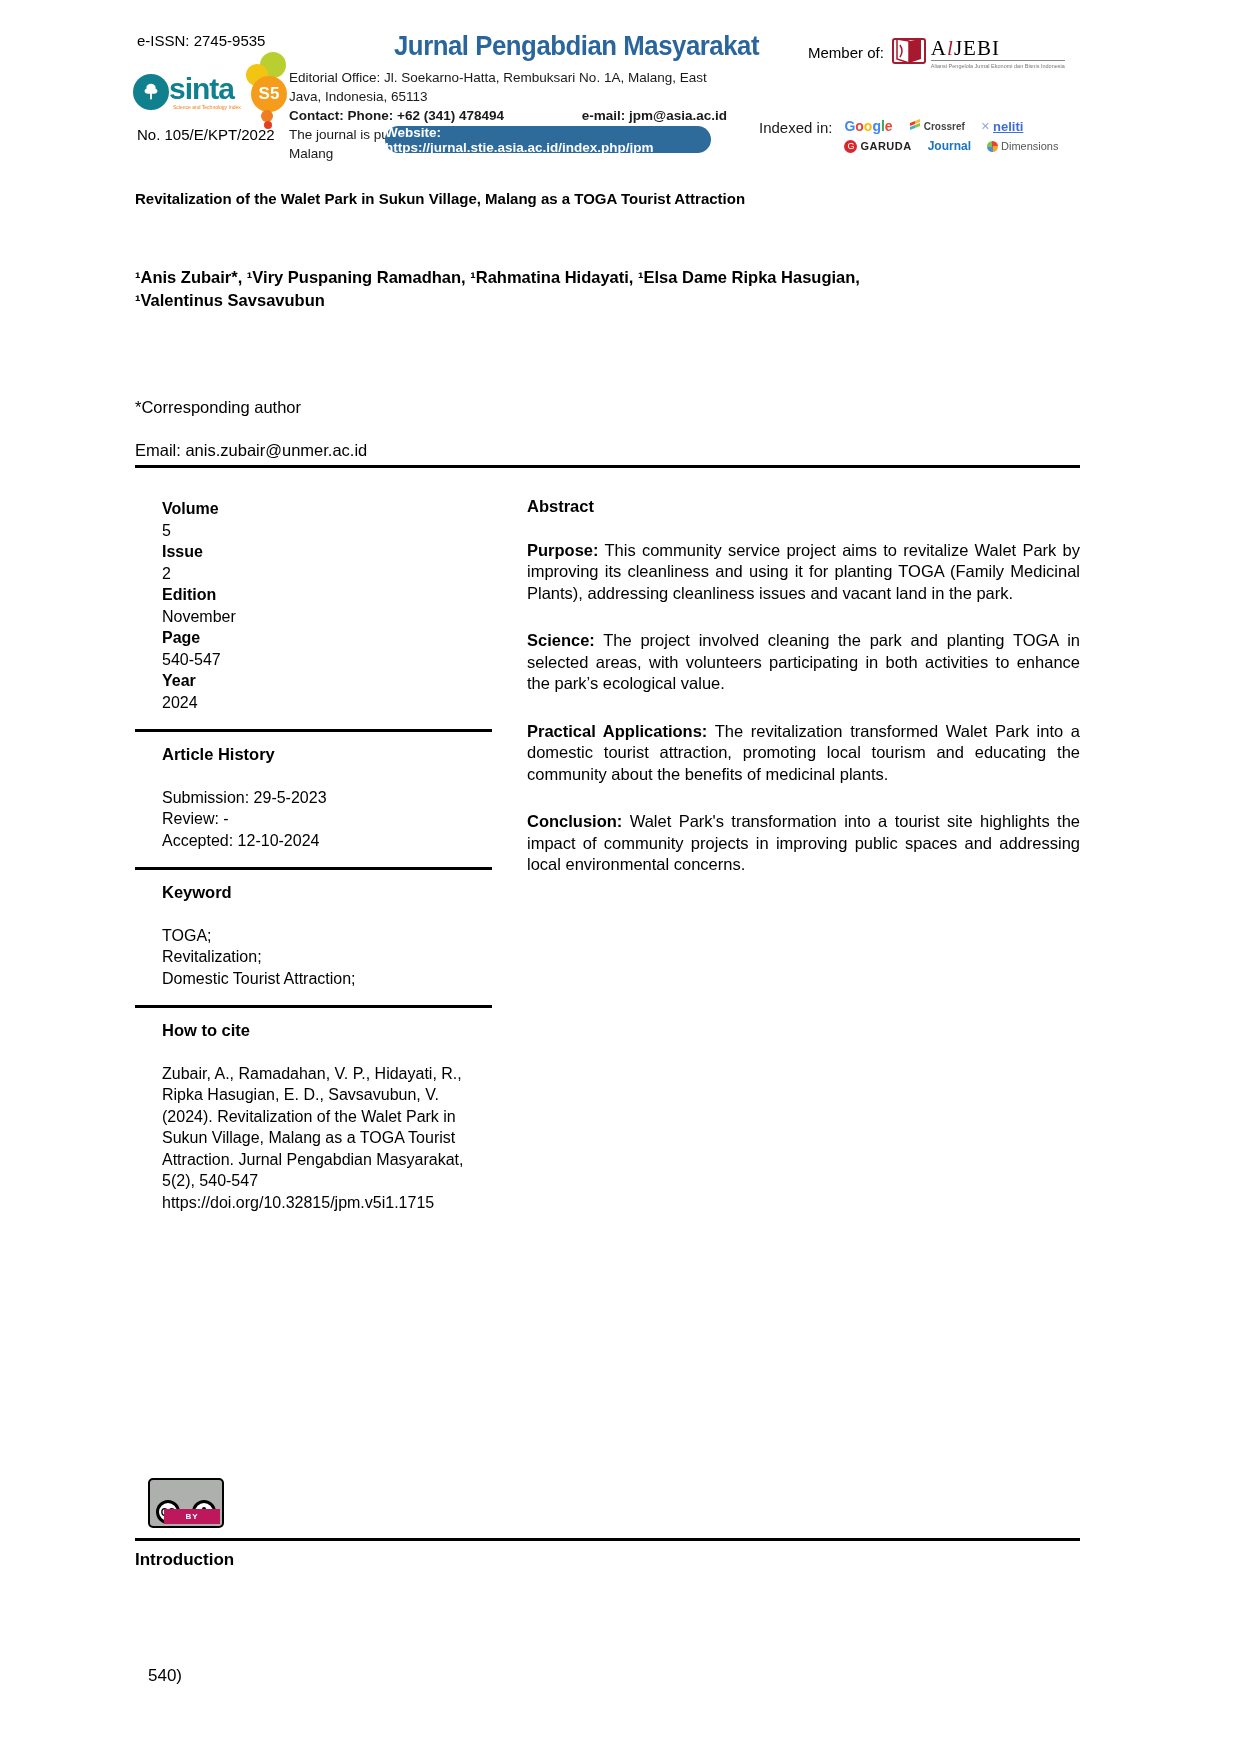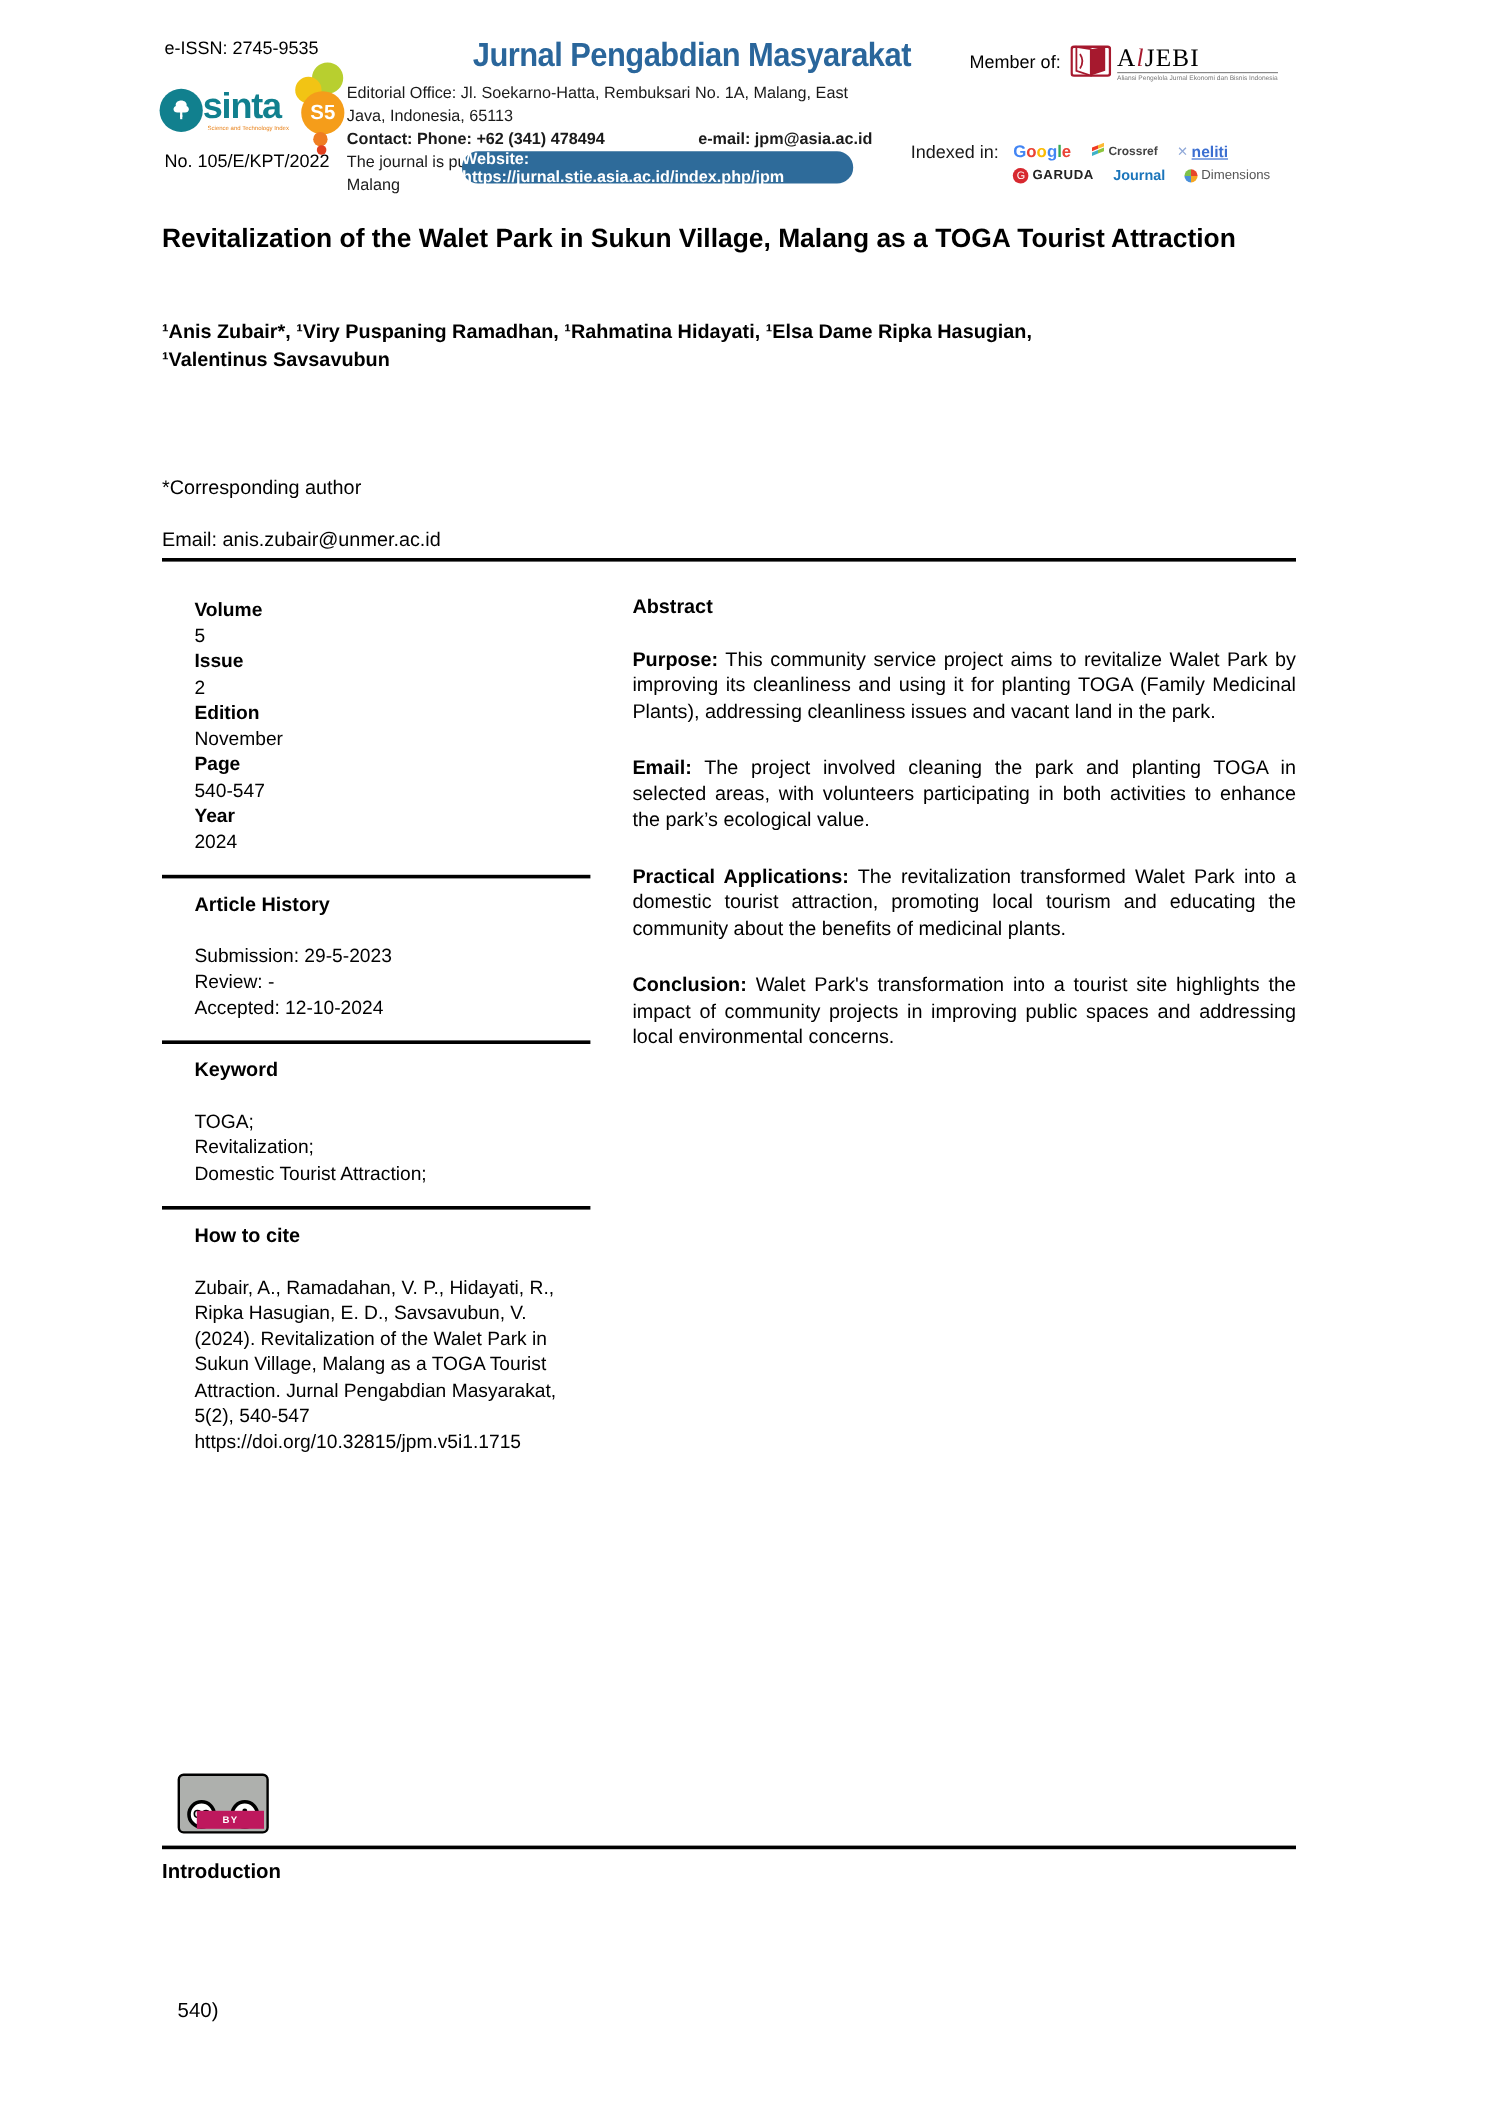--- a/index.html
+++ b/index.html
@@ -51,21 +51,21 @@
   .g-word{font-size:14px;font-weight:bold;letter-spacing:0;}
   .crossref-word{font-size:10px;color:#444;font-weight:bold;}
   .neliti-word{font-size:13px;color:#3c6fd1;font-weight:bold;text-decoration:underline;}
   .neliti-x{color:#8fa8d8;font-size:11px;}
   .garuda-word{font-size:11px;font-weight:bold;color:#222;letter-spacing:.5px;}
   .garuda-dot{width:13px;height:13px;border-radius:50%;background:#d7282f;color:#fff;font-size:9px;display:flex;align-items:center;justify-content:center;}
   .journal-word{font-size:12px;font-weight:bold;color:#1b75bb;}
   .dim-word{font-size:11px;color:#555;}
   .dim-dot{width:11px;height:11px;border-radius:50%;background:conic-gradient(#e7452c 0 25%,#f5a623 0 50%,#4a90d9 0 75%,#7ec24a 0 100%);}
   
-  .atitle{position:absolute;left:135px;top:183px;width:945px;font-size:22px;font-weight:bold;line-height:31px;text-align:justify;}
+  .atitle{position:absolute;left:135px;top:183px;width:945px;font-size:15px;font-weight:bold;line-height:31px;text-align:justify;}
   .authors{position:absolute;left:135px;top:266px;width:945px;font-size:16.5px;font-weight:bold;line-height:23px;}
   .affil{position:absolute;left:135px;top:313px;width:945px;font-size:15.5px;}
   .corr{position:absolute;left:135px;top:398px;font-size:16.5px;}
   .corr-mail{position:absolute;left:135px;top:425px;font-size:16.5px;margin-top:16px;}
   .rule{position:absolute;left:135px;width:945px;height:0;border-top:3px solid #000;}
   .rule-top{top:465px;}
   .rule-bottom{top:1538px;}
   
   .cols{position:absolute;left:135px;top:486px;width:945px;display:flex;}
   .leftcol{width:357px;flex:none;}
@@ -232,21 +232,21 @@
       <div class="lc-section">
         <div class="lc-head">How to cite</div>
         <div class="cite-text">Zubair, A., Ramadahan, V. P., Hidayati, R., Ripka Hasugian, E. D., Savsavubun, V. (2024). Revitalization of the Walet Park in Sukun Village, Malang as a TOGA Tourist Attraction. Jurnal Pengabdian Masyarakat, 5(2), 540-547</div>
         <div class="cite-doi">https://doi.org/10.32815/jpm.v5i1.1715</div>
       </div>
     </div>
 
     <div class="rightcol">
       <div class="ab-head">Abstract</div>
       <p class="ab-p"><b>Purpose:</b> <span>This community service project aims to revitalize Walet Park by improving its cleanliness and using it for planting TOGA (Family Medicinal Plants), addressing cleanliness issues and vacant land in the park.</span></p>
-      <p class="ab-p"><b>Email:</b> <span>The project involved cleaning the park and planting TOGA in selected areas, with volunteers participating in both activities to enhance the park’s ecological value.</span></p>
+      <p class="ab-p"><b>Science:</b> <span>The project involved cleaning the park and planting TOGA in selected areas, with volunteers participating in both activities to enhance the park’s ecological value.</span></p>
       <p class="ab-p"><b>Practical Applications:</b> <span>The revitalization transformed Walet Park into a domestic tourist attraction, promoting local tourism and educating the community about the benefits of medicinal plants.</span></p>
       <p class="ab-p"><b>Conclusion:</b> <span>Walet Park's transformation into a tourist site highlights the impact of community projects in improving public spaces and addressing local environmental concerns.</span></p>
     </div>
   </div>
 
   <div class="cc">
     <div class="cc-circles">
       <div class="cc-circ">CC</div>
       <div class="cc-circ">
         <svg width="14" height="14" viewBox="0 0 24 24">

